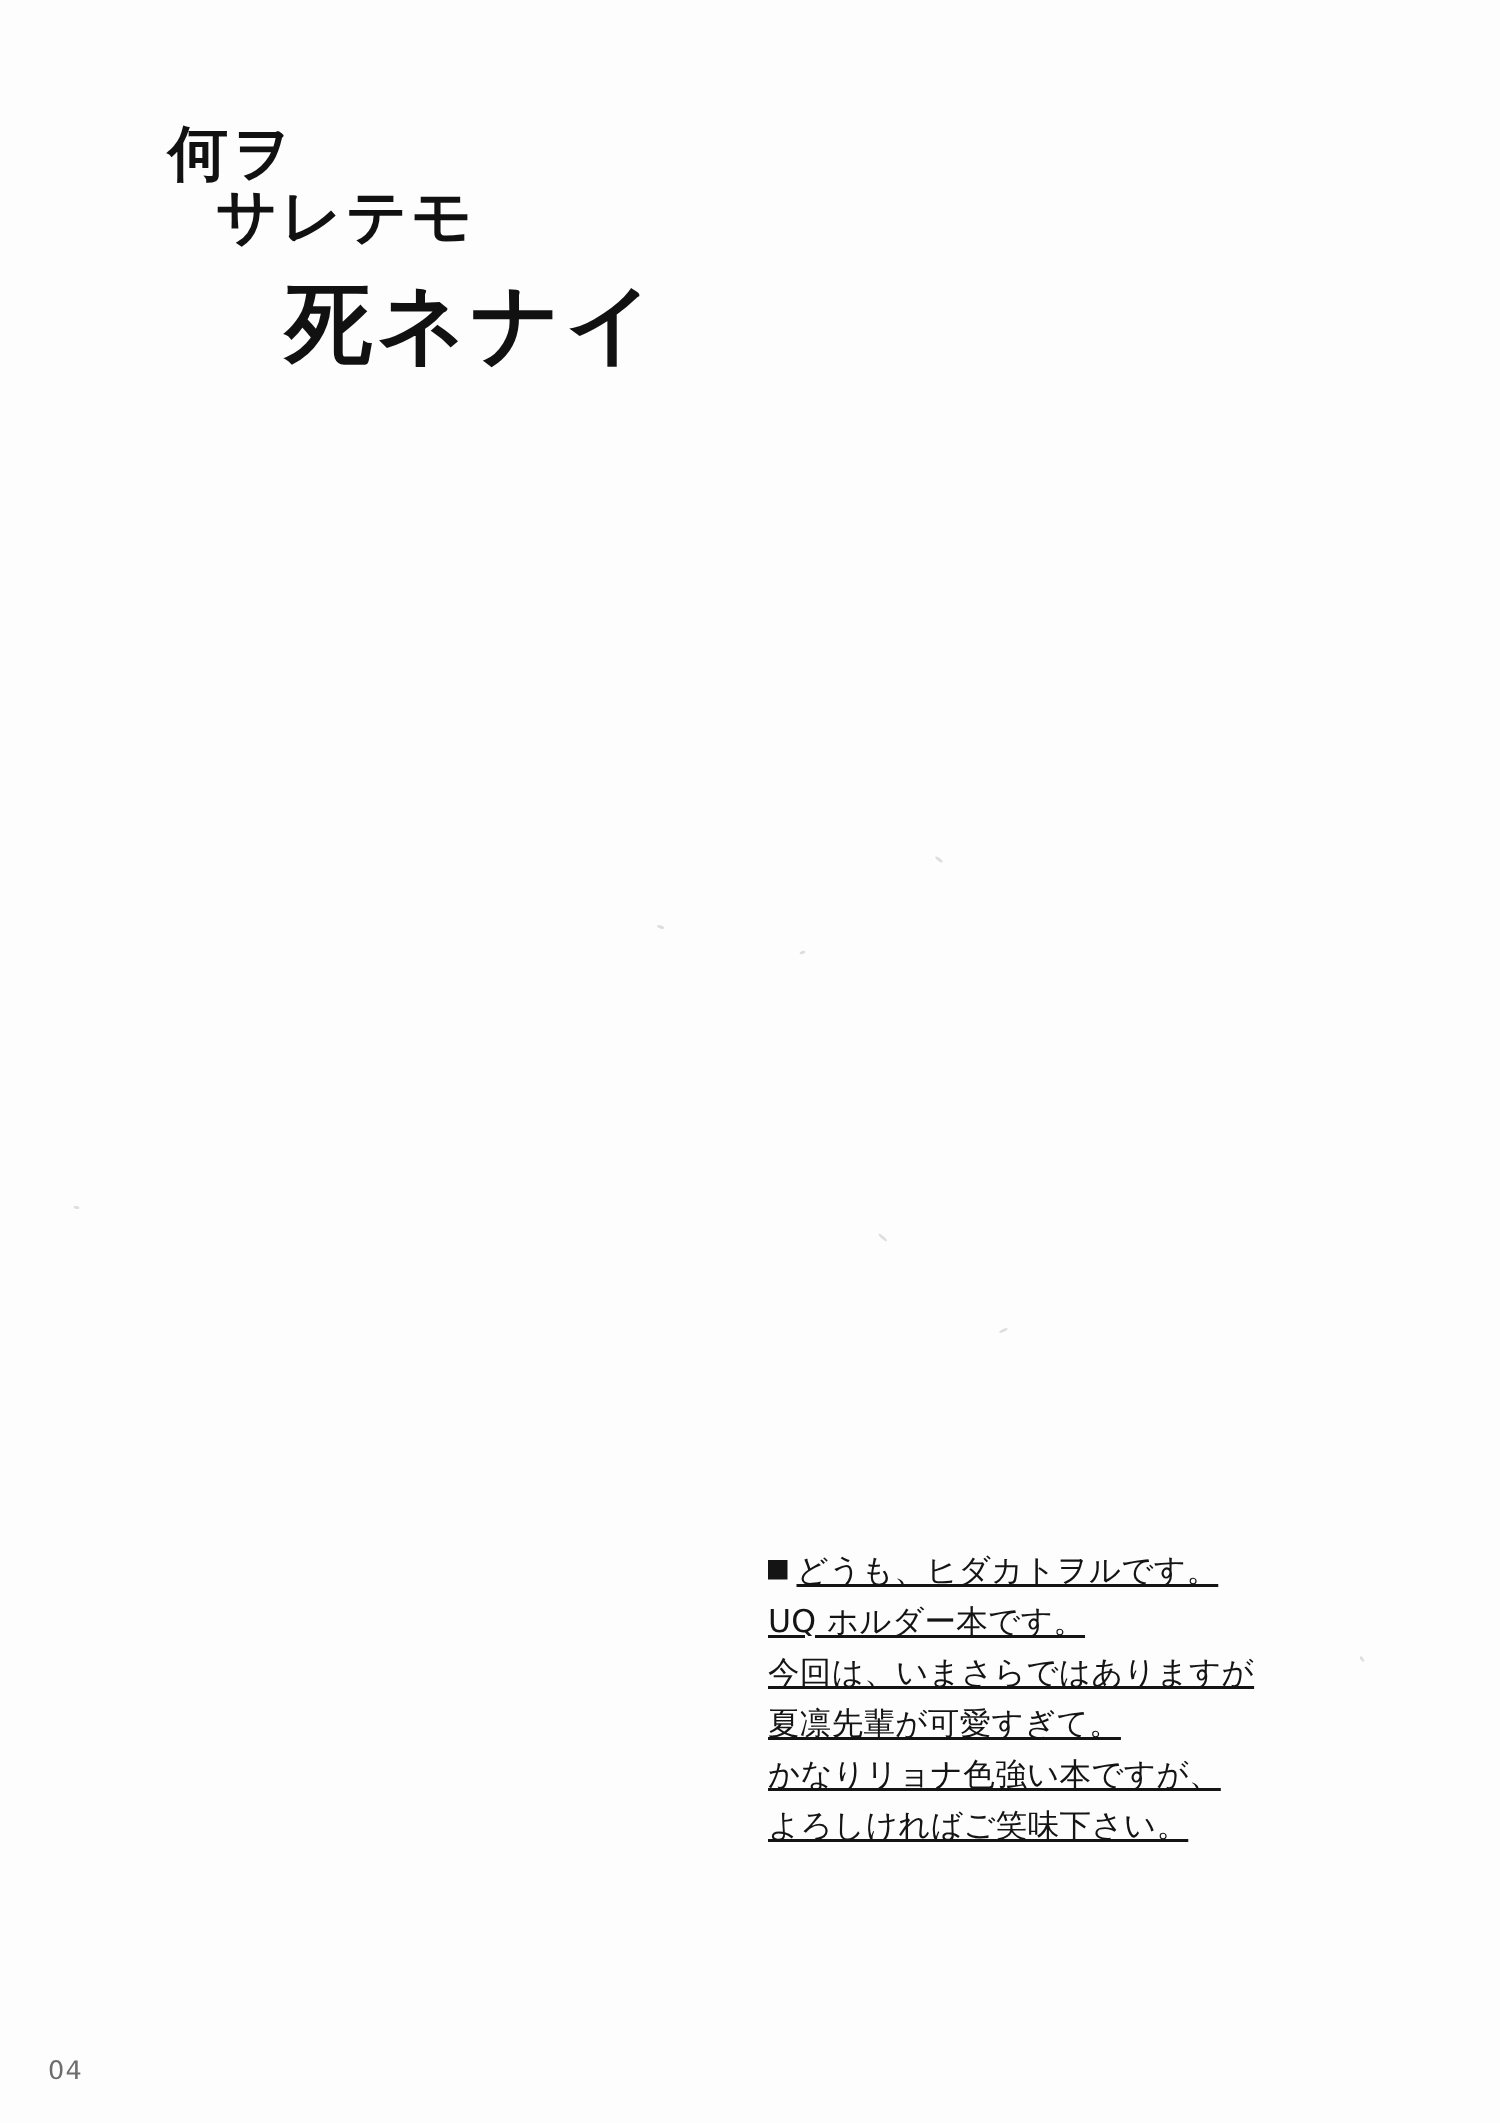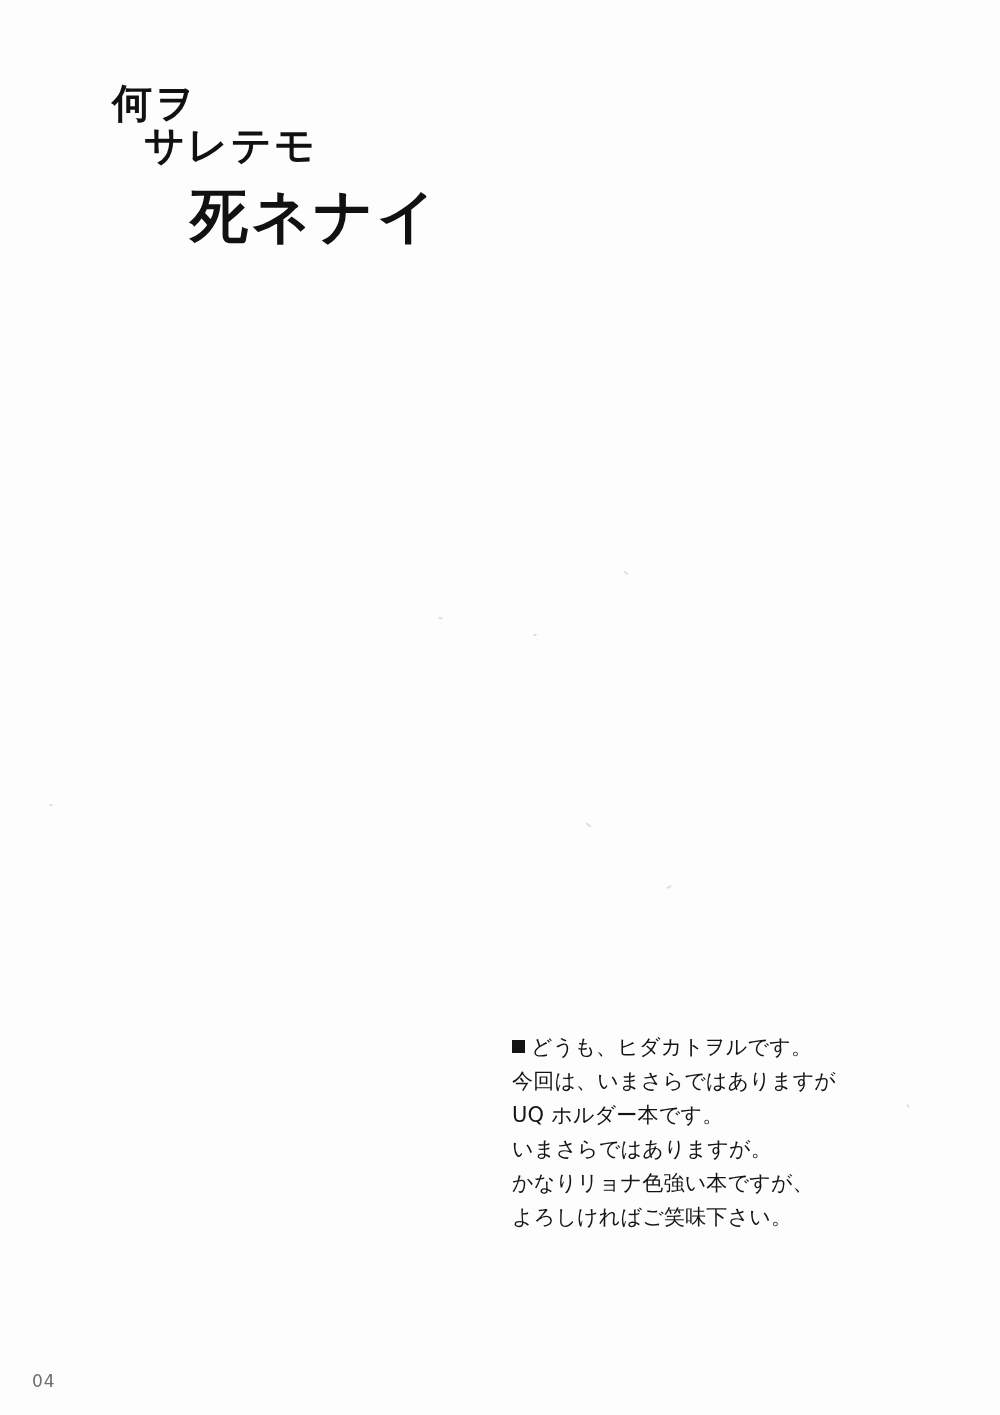--- a/index.html
+++ b/index.html
@@ -69,20 +69,21 @@
   
   .afterword {
     position: absolute;
     left: 512px;
     top: 1030px;
     width: 440px;
     font-size: 21px;
     line-height: 1.62;
     color: #141414;
     letter-spacing: 0.01em;
+    text-decoration: underline;
   }
   .afterword p {
     margin: 0;
     white-space: nowrap;
   }
   .afterword .marker {
     display: inline-block;
     width: 13px;
     height: 13px;
     background: #141414;
@@ -114,22 +115,22 @@
   <span class="speck s1"></span>
   <span class="speck s2"></span>
   <span class="speck s3"></span>
   <span class="speck s4"></span>
   <span class="speck s5"></span>
   <span class="speck s6"></span>
   <span class="speck s7"></span>
 
   <div class="afterword">
     <p><span class="marker"></span><span>どうも、ヒダカトヲルです。</span></p>
+    <p>UQ ホルダー本です。</p>
     <p>今回は、いまさらではありますが</p>
-    <p>UQ ホルダー本です。</p>
-    <p>いまさらではありますが。</p>
+    <p>夏凛先輩が可愛すぎて。</p>
     <p>かなりリョナ色強い本ですが、</p>
     <p>よろしければご笑味下さい。</p>
   </div>
 
   <div class="page-number">04</div>
 
 </div>
 
 </body></html>

